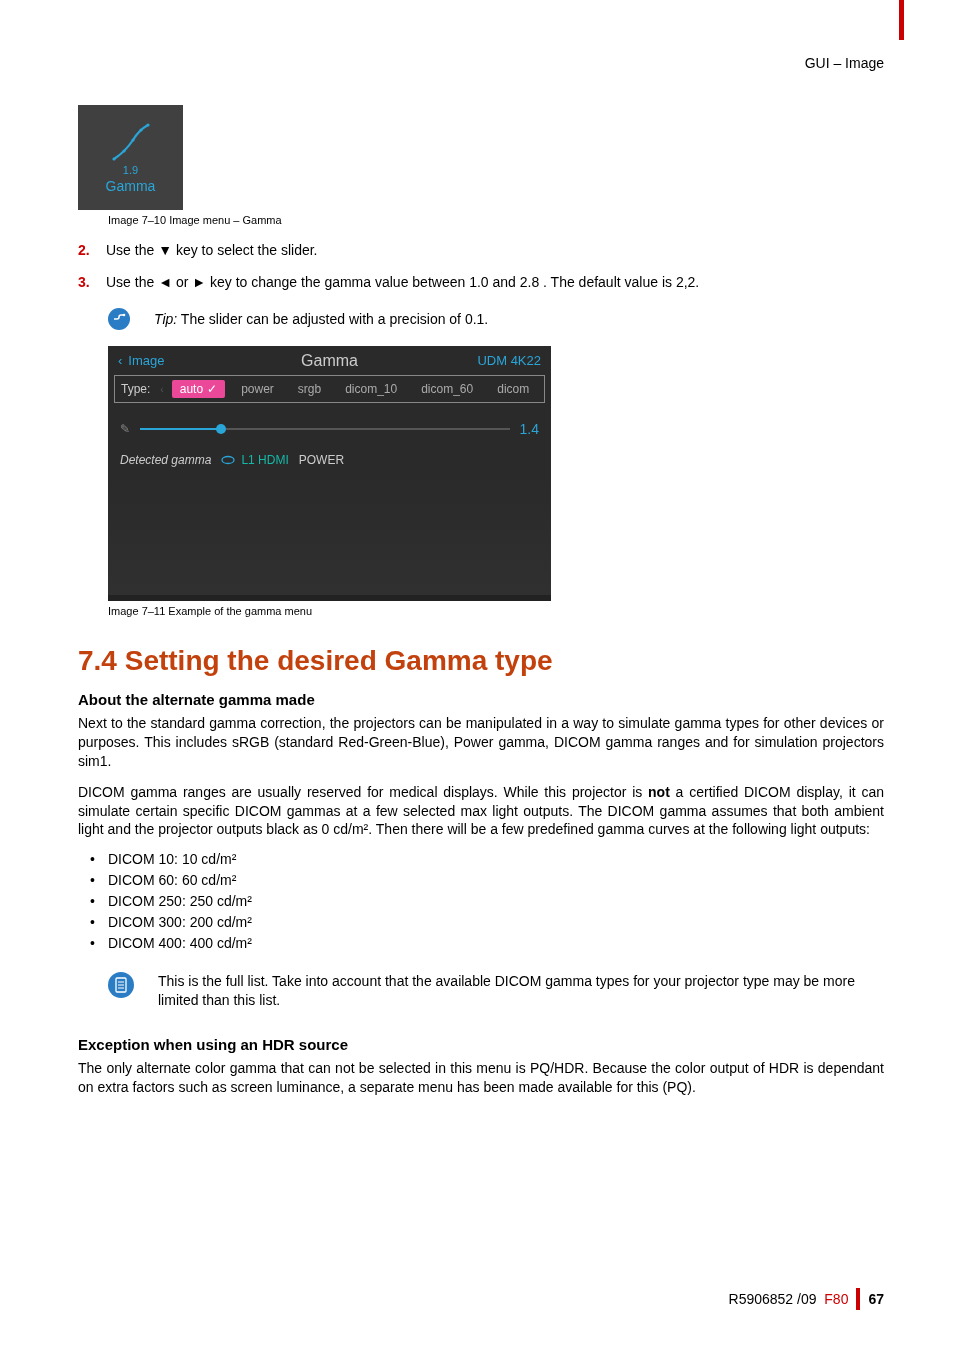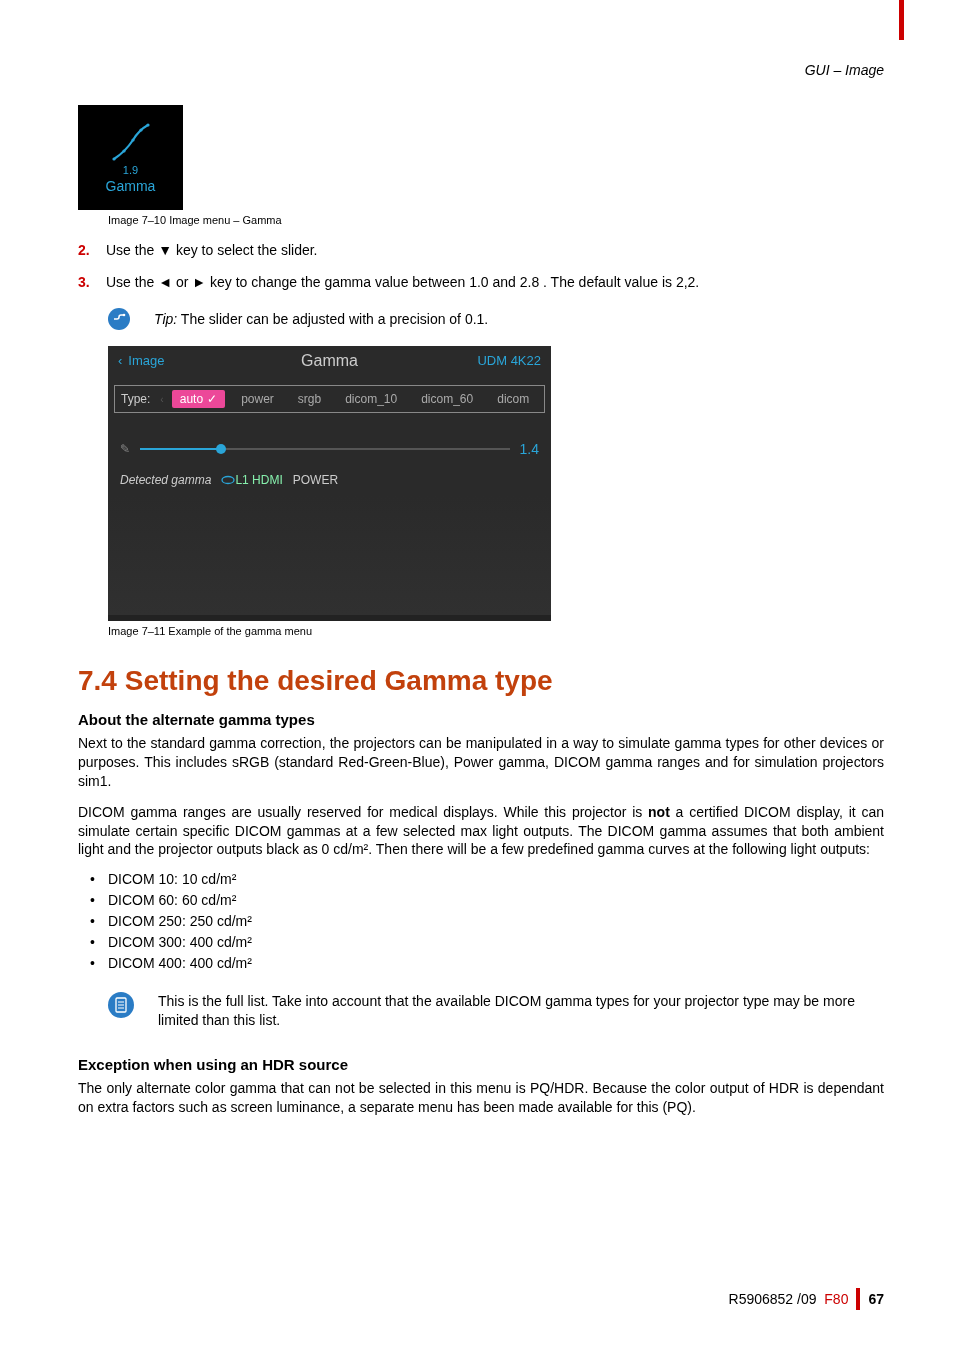--- a/index.html
+++ b/index.html
@@ -14,27 +14,26 @@
     padding: 60px 70px 40px 78px;
   }
   .red-stripe {
     position: absolute;
     top: 0; right: 50px;
     width: 5px; height: 40px;
     background: #c00;
   }
   .header-right {
     position: absolute;
-    top: 62px; right: 70px;
-    font-size: 14px;
-    font-style: italic;
+    top: 55px; right: 70px;
+    font-size: 14px;
   }
   .gamma-icon-box {
     width: 105px; height: 105px;
-    background: #000000;
+    background: #404040;
     display: flex;
     flex-direction: column;
     align-items: center;
     justify-content: center;
     margin-top: 45px;
     position: relative;
   }
   .gamma-icon-curve {
     width: 40px; height: 40px;
     position: relative;
@@ -92,21 +91,21 @@
     font-size: 13px;
   }
   .gamma-menu-back { color: #2aa5d8; cursor: default; display: flex; align-items: center; gap: 6px;}
   .gamma-menu-title { color: #ccc; font-size: 16px; position: absolute; left: 50%; transform: translateX(-50%);}
   .gamma-menu-model { color: #2aa5d8; font-weight: 500;}
   .gamma-menu-header-wrap { position: relative; display:flex; justify-content:space-between; align-items:center; padding:7px 10px;}
   .type-row {
     display: flex;
     align-items: center;
     border: 1px solid #888;
-    margin: 10px 6px;
+    margin: 0 6px;
     padding: 4px 4px;
     gap: 8px;
     font-size: 12px;
     color: #aaa;
     overflow: hidden;
   }
   .type-label { color: #ccc; padding-left:2px; padding-right:2px;}
   .type-arrow { color: #555; font-size: 10px; }
   .type-chip {
     padding: 2px 8px;
@@ -150,21 +149,21 @@
   .slider-value { color: #2aa5d8; font-size: 14px; }
   .pen-icon { color:#888; font-size:12px;}
   .detected-row {
     display: flex;
     align-items: center;
     gap: 10px;
     padding: 8px 12px 8px 12px;
     font-size: 12px;
   }
   .detected-label { color: #ccc; font-style: italic; }
-  .detected-tag { color: #86efac; display:inline-flex; align-items:center; }
+  .detected-tag { color: #14b8a6; display:inline-flex; align-items:center; gap:6px;}
   .detected-power { color: #ccc; }
   .gamma-menu-blank { height: 120px; background: linear-gradient(#2a2a2a,#303030);}
   .gamma-menu-footer { height: 6px; background:#222;}
   h1 {
     color: #c2410c;
     font-size: 28px;
     font-weight: bold;
     margin-top: 28px;
   }
   h2 {
@@ -307,29 +306,29 @@
       <span>L1 HDMI</span>
     </span>
     <span class="detected-power">POWER</span>
   </div>
   <div class="gamma-menu-blank"></div>
   <div class="gamma-menu-footer"></div>
 </div>
 <div class="img-caption" style="margin-left:30px;margin-top:4px;">Image 7–11  Example of the gamma menu</div>
 
 <h1>7.4 Setting the desired Gamma type</h1>
-<h2>About the alternate gamma types</h2>
+<h2>About the alternate gamma made</h2>
 <p class="body">Next to the standard gamma correction, the projectors can be manipulated in a way to simulate gamma types for other devices or purposes. This includes sRGB (standard Red-Green-Blue), Power gamma, DICOM gamma ranges and for simulation projectors sim1.</p>
 <p class="body" style="margin-top:12px;">DICOM gamma ranges are usually reserved for medical displays. While this projector is <b>not</b> a certified DICOM display, it can simulate certain specific DICOM gammas at a few selected max light outputs. The DICOM gamma assumes that both ambient light and the projector outputs black as 0 cd/m². Then there will be a few predefined gamma curves at the following light outputs:</p>
 
 <ul class="bullets">
   <li>DICOM 10: 10 cd/m²</li>
   <li>DICOM 60: 60 cd/m²</li>
   <li>DICOM 250: 250 cd/m²</li>
-  <li>DICOM 300: 400 cd/m²</li>
+  <li>DICOM 300: 200 cd/m²</li>
   <li>DICOM 400: 400 cd/m²</li>
 </ul>
 
 <div class="note-row">
   <div class="note-icon">
     <svg width="14" height="16" viewBox="0 0 14 16">
         <rect x="2" y="1" width="10" height="14" rx="1" fill="none" stroke="#fff" stroke-width="1.3"></rect>
         <line x1="4" y1="5" x2="10" y2="5" stroke="#fff"></line>
         <line x1="4" y1="8" x2="10" y2="8" stroke="#fff"></line>
         <line x1="4" y1="11" x2="10" y2="11" stroke="#fff"></line>

